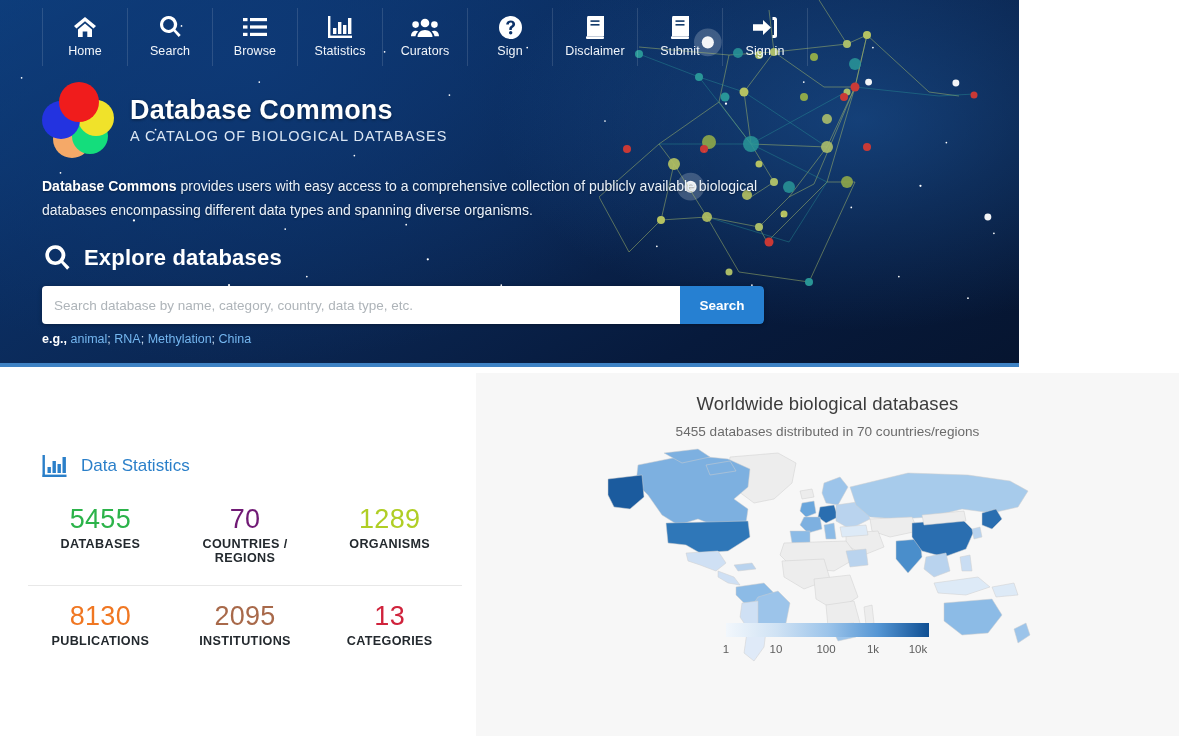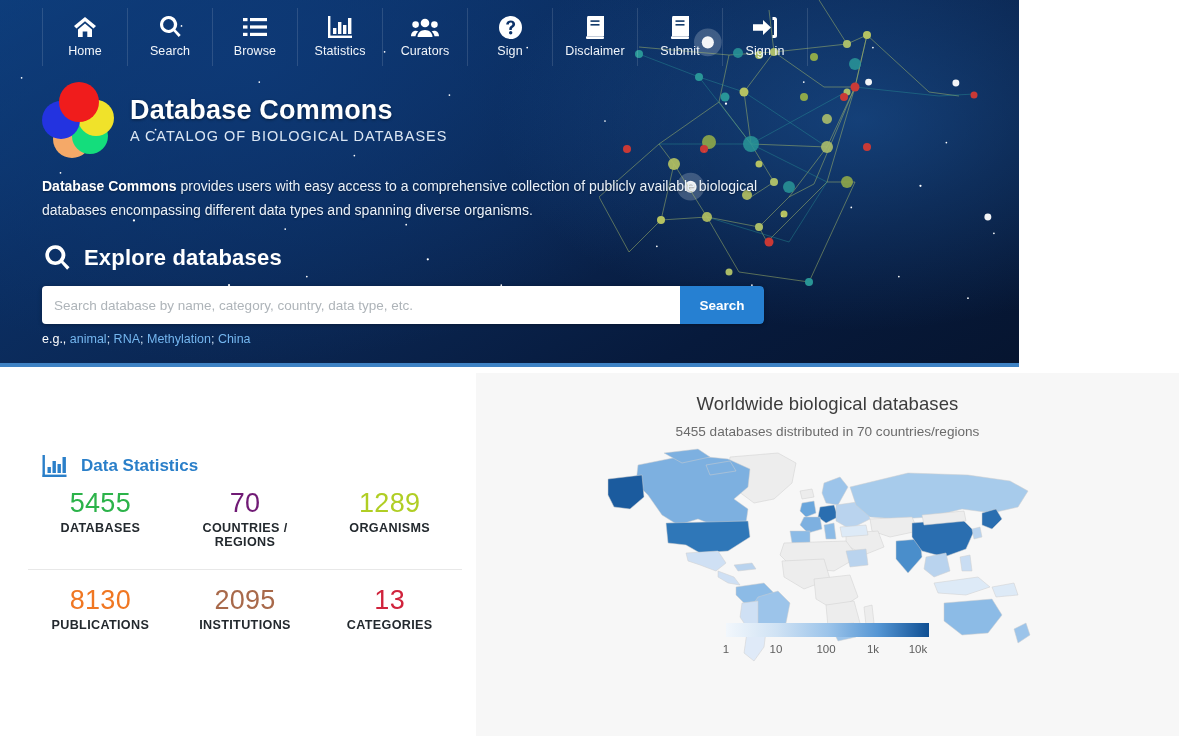--- a/index.html
+++ b/index.html
@@ -61,30 +61,30 @@
     flex:1;height:38px;border:none;outline:none;background:#fff;
     font-size:13.5px;font-family:"Liberation Sans",sans-serif;color:#333;padding:0 12px;
   }
   .searchrow input::placeholder{color:#aeb4b9;}
   .searchbtn{
     width:84px;height:38px;border:none;background:#2680d2;color:#fff;
     font-size:13.5px;font-weight:bold;font-family:"Liberation Sans",sans-serif;cursor:pointer;
     border-radius:0 4px 4px 0;
   }
   .eg{position:relative;margin:8px 0 0 42px;font-size:12.5px;color:#ffffff;z-index:5;}
-  .eg b{font-weight:normal;text-align:right;}
+  .eg b{font-weight:bold;text-align:right;}
   .eg a{color:#74b6ef;text-decoration:none;cursor:pointer;}
   .eg .sep{color:#cfe0f2;}
   
   .main{display:flex;width:1179px;height:369px;}
   .left{width:476px;position:relative;background:#fff;}
   .stats-head{display:flex;align-items:center;margin:88px 0 0 42px;}
   .stats-head .shicon{margin-right:14px;display:flex;}
-  .stats-head .shtitle{color:#2a7fc9;font-size:17px;font-weight:bold;}
-  .stats-grid{margin:8px 14px 0 28px;}
+  .stats-head .shtitle{color:#2a7fc9;font-size:17px;font-weight:normal;}
+  .stats-grid{margin:24px 14px 0 28px;}
   .stats-row{display:flex;}
   .stats-row.second{border-top:1px solid #e8e8e8;padding-top:12px;margin-top:10px;}
   .stat{flex:1;text-align:center;padding:2px 0 10px;}
   .stat .num{font-size:27px;line-height:32px;font-weight:normal;letter-spacing:.3px;}
   .stat .lbl{font-size:12.6px;color:#23292e;letter-spacing:.35px;margin-top:2px;font-weight:bold;}
   
   .right{width:703px;background:#f7f7f7;position:relative;margin-top:6px;}
   .map-title{text-align:center;font-size:18.5px;color:#3c3c3c;margin-top:20px;letter-spacing:.1px;}
   .map-sub{text-align:center;font-size:13.6px;color:#6b6b6b;margin-top:9px;}
   .map-wrap{position:relative;width:703px;height:230px;margin-top:8px;}

